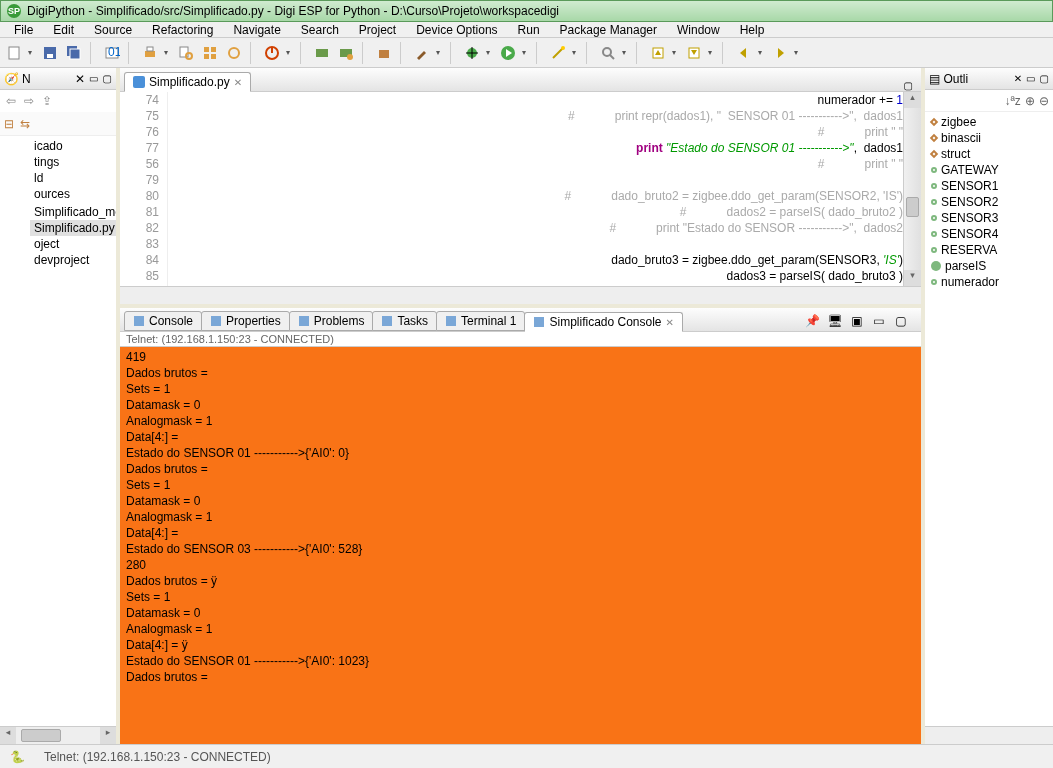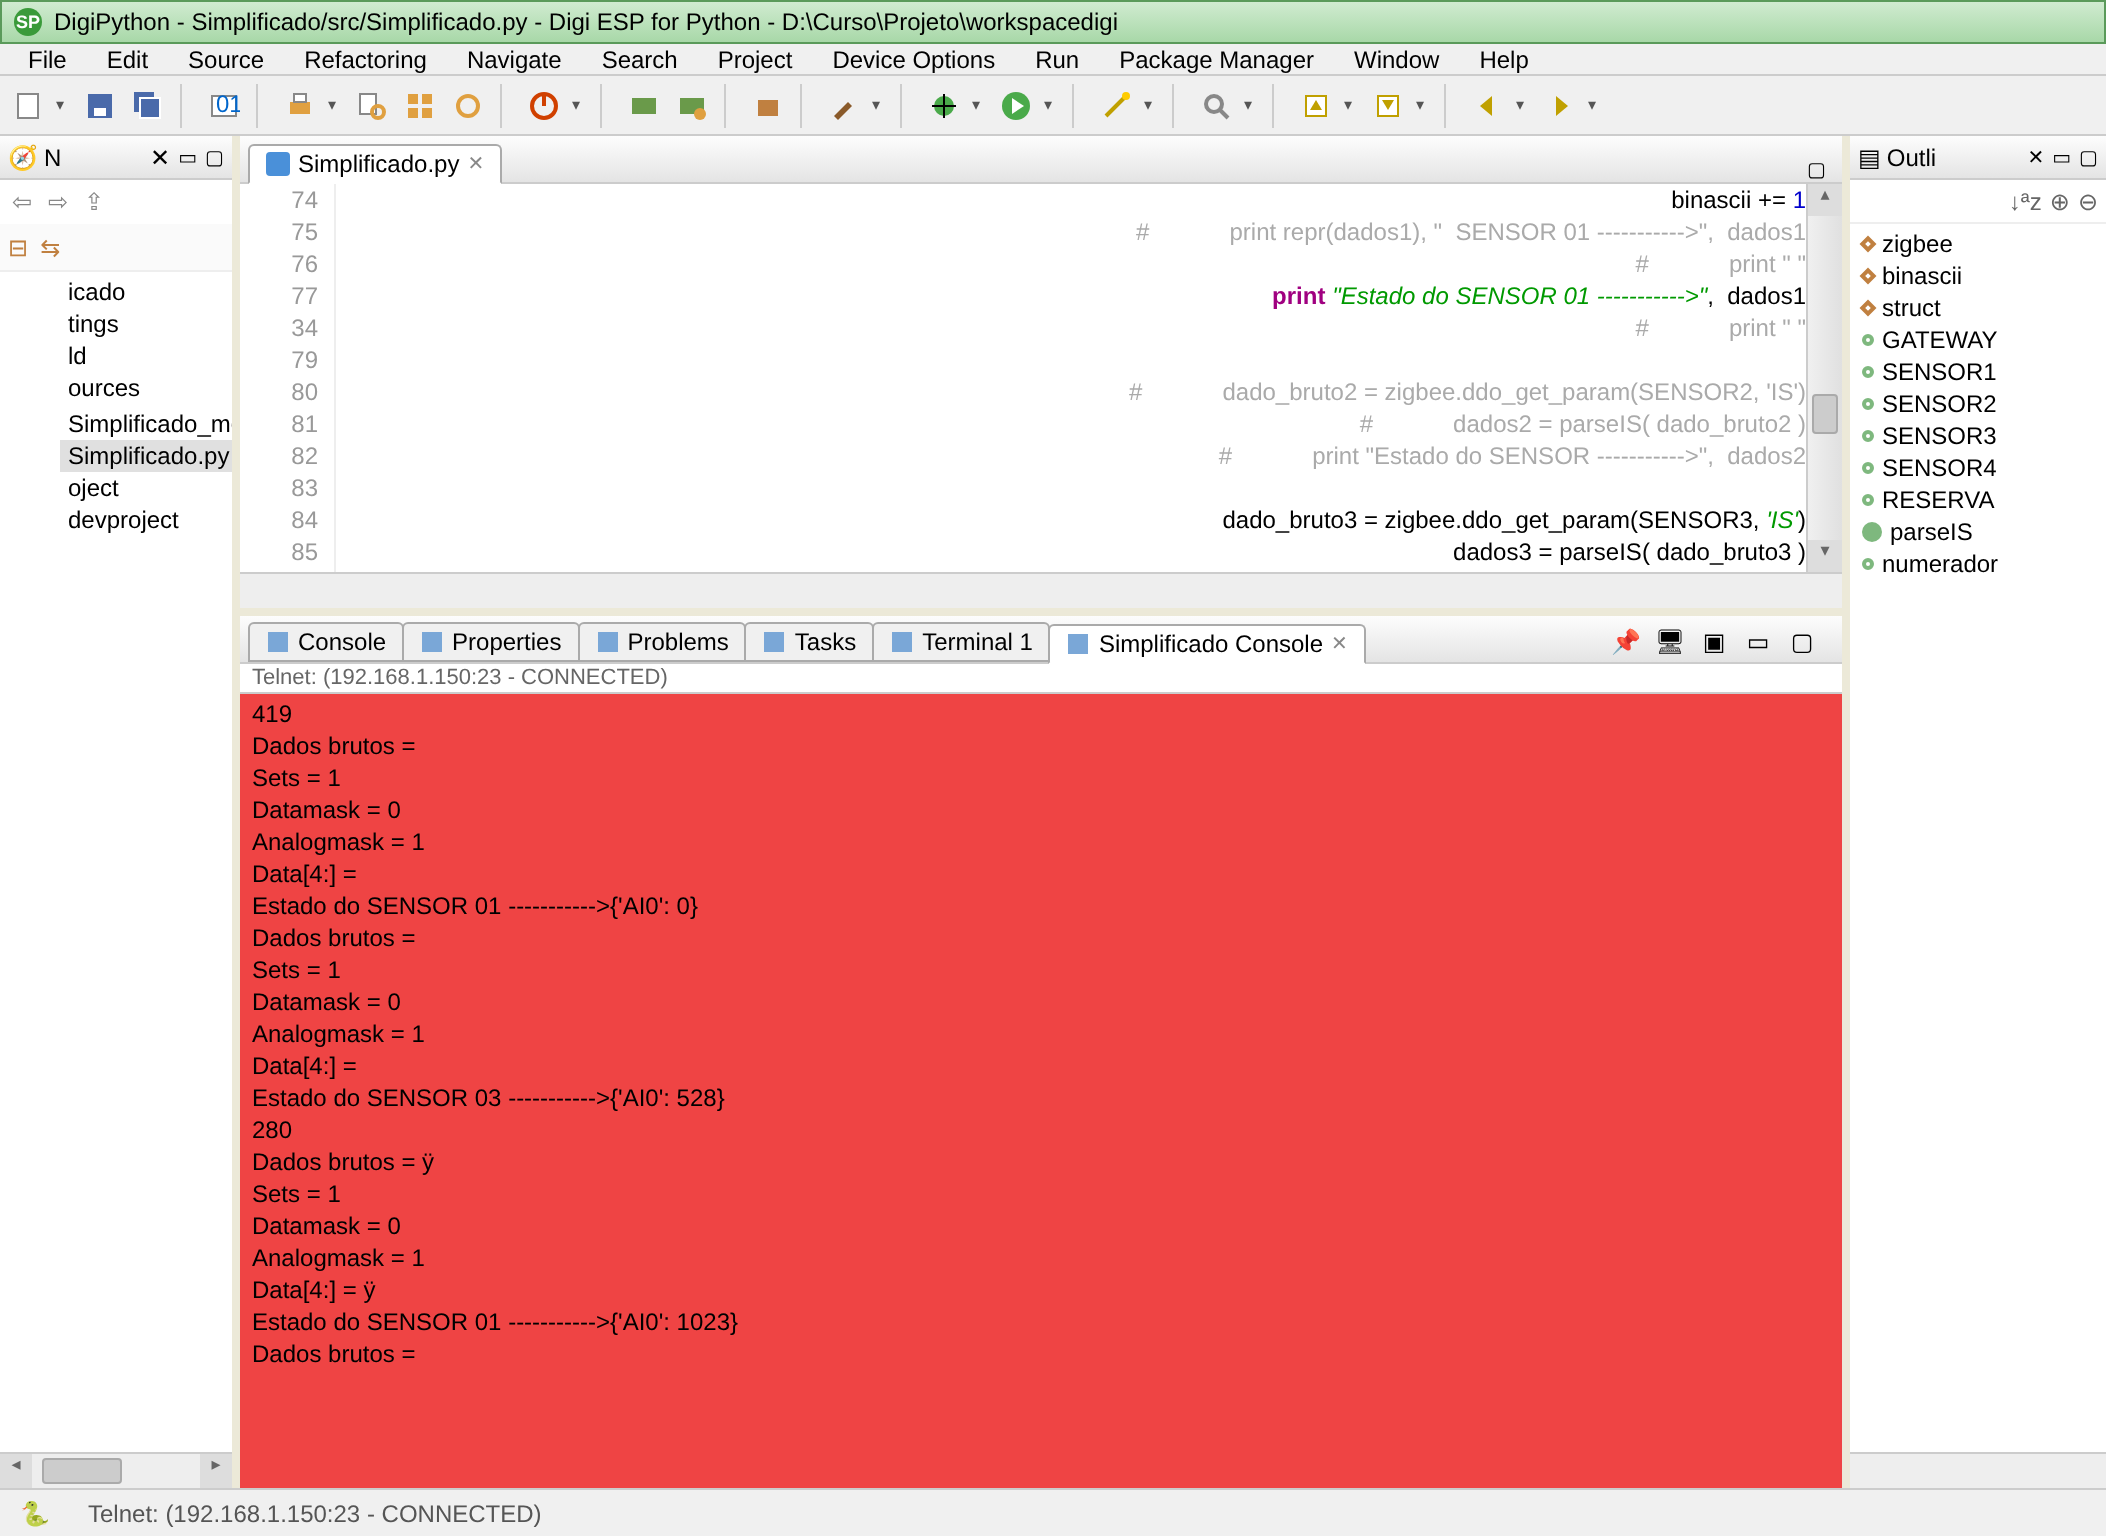--- a/index.html
+++ b/index.html
@@ -44,21 +44,21 @@
 .vscroll .thumb{position:absolute;top:55%;height:20px;left:2px;right:2px;background:#ccc;border:1px solid #aaa;border-radius:2px;}
 .hscroll { height: 18px; background:#eee; border-top:1px solid #ccc;}
 .bottom-panel { flex:1; display:flex; flex-direction:column; min-height:0;}
 .console-tabs { height: 24px; background: linear-gradient(#fdfdfd,#e4e4e4); border-bottom:1px solid #ccc; display:flex; align-items:flex-end; padding: 0 4px; gap:0;}
 .ctab { background:#f0f0f0; border:1px solid #aaa; padding:2px 8px; display:flex; align-items:center; gap:4px; border-radius:3px 3px 0 0; margin-right:-1px;font-size:11px;}
 .ctab.active { background:#fff; border-bottom:1px solid #fff; position:relative; top:1px;}
 .ctab .ticon{width:12px;height:12px;}
 .ctab .x{font-size:10px;color:#888;}
 .console-toolbar { margin-left:auto; display:flex; gap:2px; align-items:center; padding-right:6px;}
 .telnet-line { background:#fff; padding: 1px 6px; font-size:11px; color:#666; border-bottom:1px solid #ccc;}
-.console-output { flex:1; background:#ef4444; font-family: Consolas,"Courier New",monospace; font-size:13px; padding: 2px 6px; overflow:hidden; line-height:16px;}
+.console-output { flex:1; background:#f97316; font-family: Consolas,"Courier New",monospace; font-size:13px; padding: 2px 6px; overflow:hidden; line-height:16px;}
 .console-output div { white-space:pre;}
 .right-panel { width: 132px; border-left: 4px solid #ece9d8; display:flex; flex-direction:column; background:#fff;}
 .outline-list { flex:1; overflow:hidden; padding:2px 0; font-size:11px;}
 .outline-list div { padding:1px 6px; display:flex; align-items:center; gap:4px;}
 .oicon { width:10px;height:10px; border-radius:50%;}
 .oicon.mod{background:#fff;border:2px solid #c08040;width:6px;height:6px;border-radius:0;transform:rotate(45deg);}
 .oicon.varh{background:#fff;border:2px solid #7eb87e;width:6px;height:6px;}
 .oicon.fn{background:#7eb87e;}
 .statusbar { height: 24px; background:#f0f0f0; border-top:1px solid #ccc; display:flex; align-items:center; padding:0 10px; gap:20px; font-size:11px; color:#555;}
 .py-icon{width:14px;height:14px;display:inline-block;}
@@ -289,32 +289,32 @@
         </div>
         <span style="margin-left:auto"></span>
         <span class="minmax" style="font-size:10px;padding:0 4px;">▢</span>
       </div>
       <div class="code">
         <div class="gutter" id="gutter">
             <div>74</div>
             <div>75</div>
             <div>76</div>
             <div>77</div>
-            <div>34</div>
+            <div>56</div>
             <div>79</div>
             <div>80</div>
             <div>81</div>
             <div>82</div>
             <div>83</div>
             <div>84</div>
             <div>85</div>
             <div>86</div>
           </div>
         <div class="codelines" id="codelines">
-            <div><span>            binascii += </span><span class="num">1</span></div>
+            <div><span>            numerador += </span><span class="num">1</span></div>
             <div><span class="cmt">#            print repr(dados1), "  SENSOR 01 -----------&gt;",  dados1</span></div>
             <div><span class="cmt">#            print " "</span></div>
             <div><span>            </span><span class="kw">print</span><span> </span><span class="str">"Estado do SENSOR 01 -----------&gt;"</span><span>,  dados1</span></div>
             <div><span class="cmt"> #            print " "</span></div>
             <div><span></span></div>
             <div><span class="cmt">#            dado_bruto2 = zigbee.ddo_get_param(SENSOR2, 'IS')</span></div>
             <div><span class="cmt">#            dados2 = parseIS( dado_bruto2 )</span></div>
             <div><span class="cmt">#            print "Estado do SENSOR -----------&gt;",  dados2</span></div>
             <div><span></span></div>
             <div><span>            dado_bruto3 = zigbee.ddo_get_param(SENSOR3, </span><span class="str">'IS'</span><span>)</span></div>

